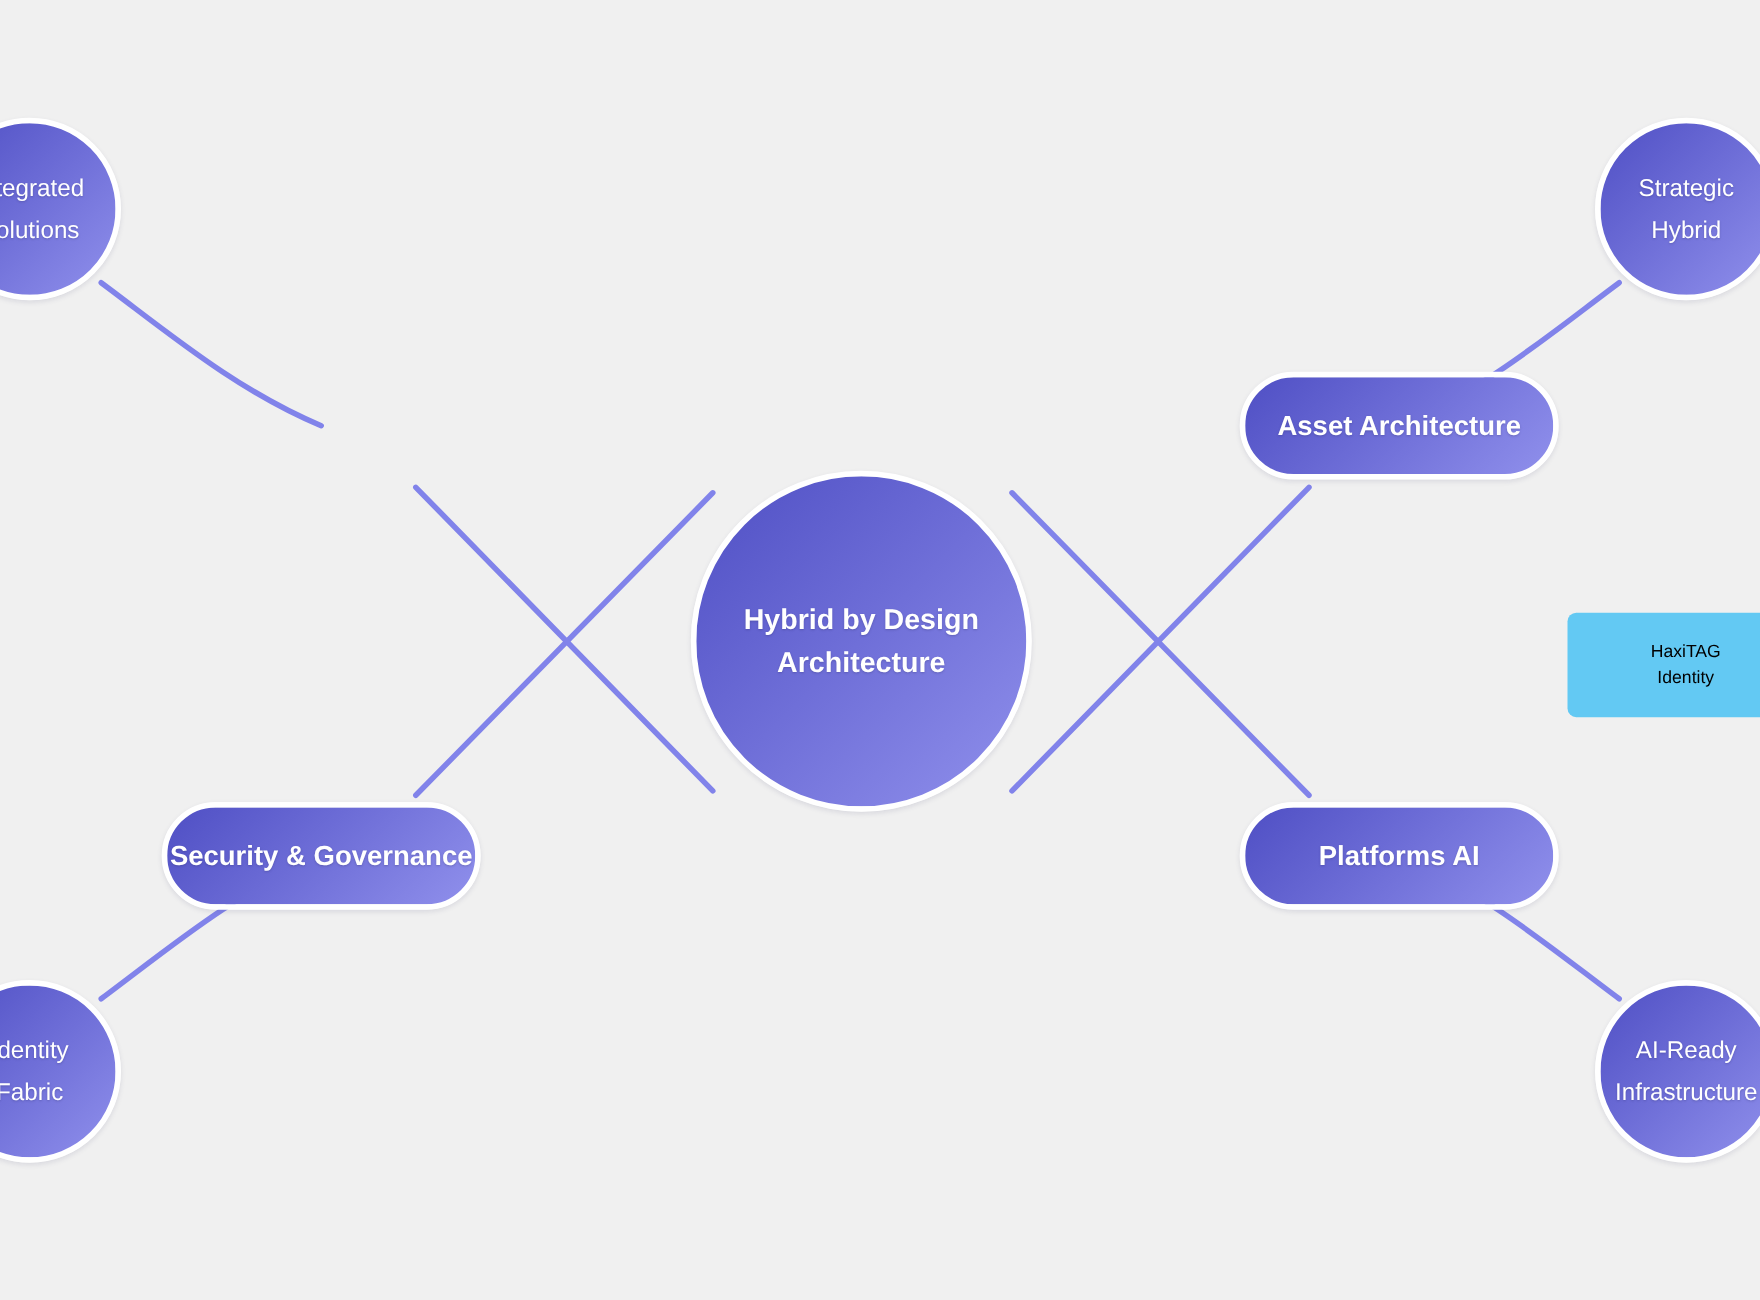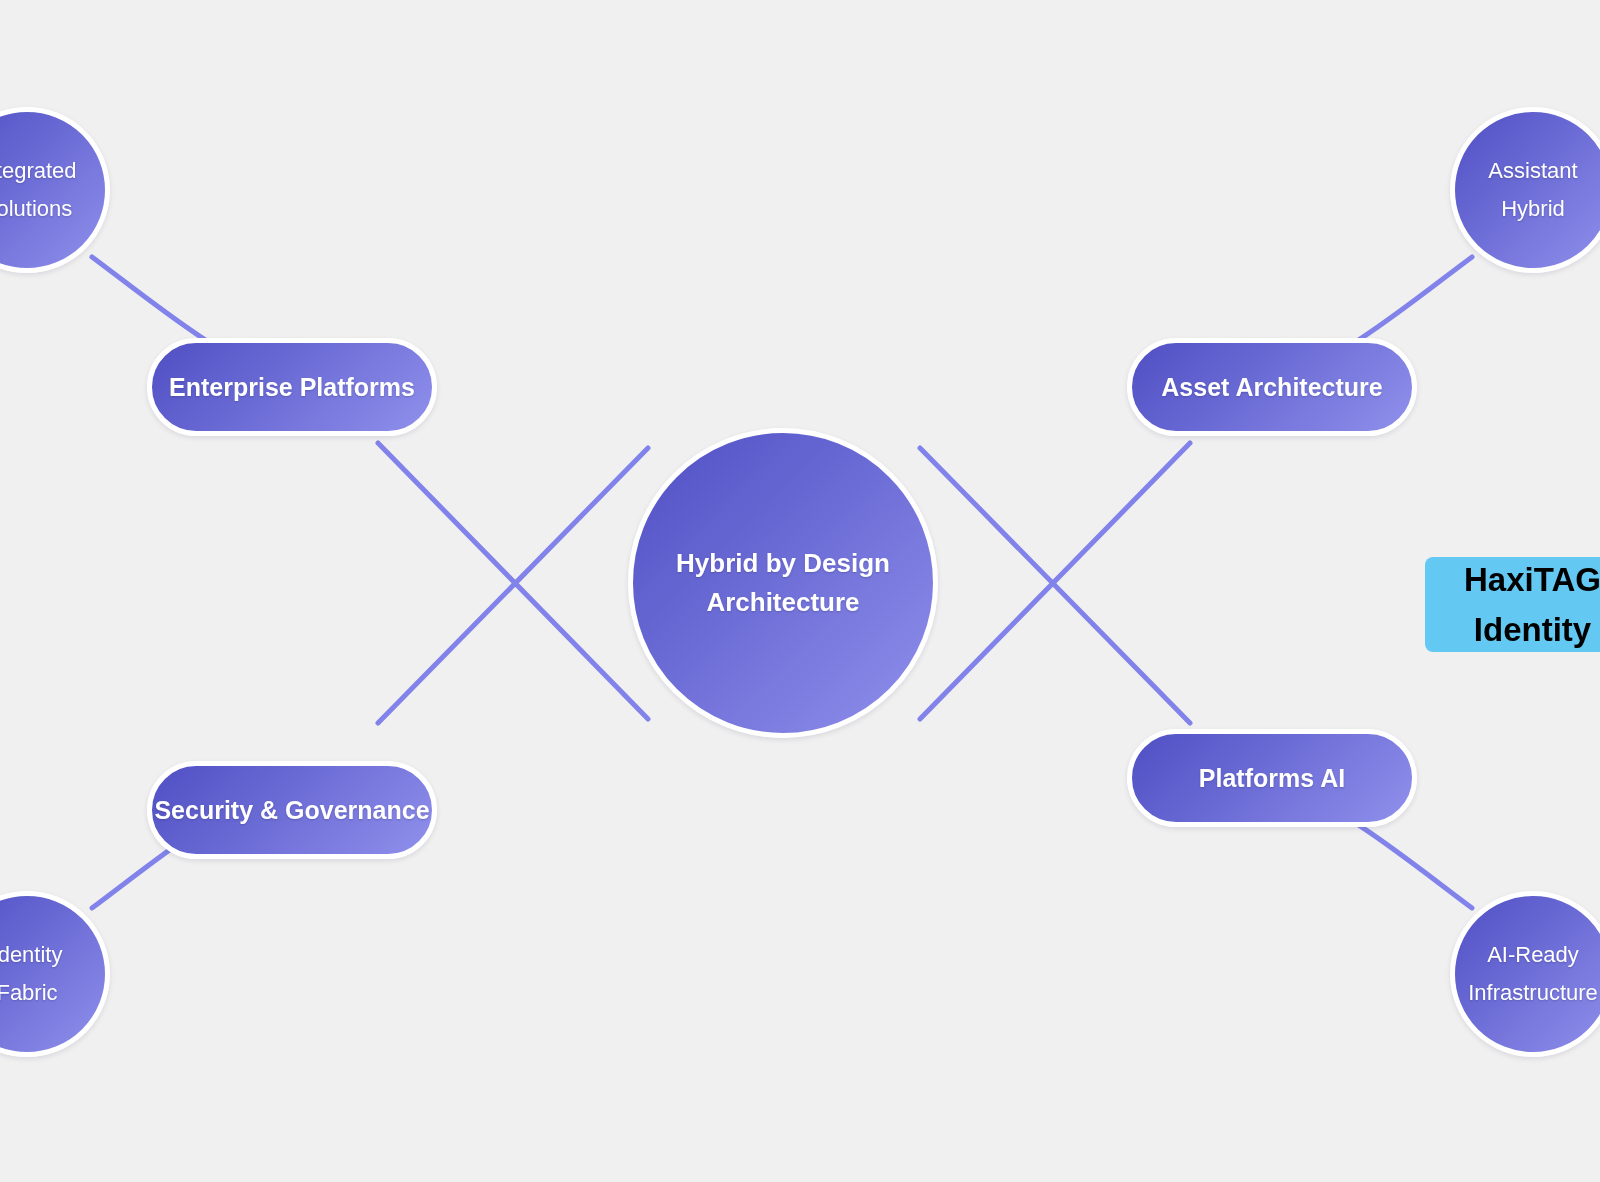--- a/index.html
+++ b/index.html
@@ -62,21 +62,21 @@
     height: 98px;
     border-radius: 49px;
     z-index: 5;
   }
   .branch .node-label {
     font-size: 25px;
     font-weight: bold;
   }
   #node-branch-enterprise-platforms { left: 147px; top: 338px; }
   #node-branch-tech-architecture    { left: 1127px; top: 338px; }
-  #node-branch-security-governance  { left: 147px; top: 729px; margin-top: 32px; }
+  #node-branch-security-governance  { left: 147px; top: 729px; }
   #node-branch-generative-ai        { left: 1127px; top: 729px; }
 
   
   .leaf {
     width: 166px;
     height: 166px;
     border-radius: 50%;
     z-index: 4;
   }
   .leaf .node-label {
@@ -99,22 +99,22 @@
     border-radius: 8px;
     background: #63c9f3;
     color: #000000;
     display: flex;
     align-items: center;
     justify-content: center;
     text-align: center;
     z-index: 9;
   }
   #watermark-badge .node-label {
-    font-size: 33px;
-    font-weight: bold;
+    font-size: 16px;
+    font-weight: normal;
     line-height: 1.5;
     color: #000000;
     text-shadow: none;
   }
 </style>
 </head>
 <body>
 
 <div id="canvas">
 
@@ -135,42 +135,39 @@
 
   <div class="node leaf" id="node-leaf-integrated-solutions">
     <span>
       <span class="node-label">Integrated</span>
       <span class="node-label">Solutions</span>
     </span>
   </div>
 
   <div class="node leaf" id="node-leaf-strategic-asset">
     <span>
-      <span class="node-label">Assistant</span>
+      <span class="node-label">Strategic</span>
       <span class="node-label">Hybrid</span>
     </span>
   </div>
 
   <div class="node leaf" id="node-leaf-identity-fabric">
     <span>
       <span class="node-label">Identity</span>
       <span class="node-label">Fabric</span>
     </span>
   </div>
 
   <div class="node leaf" id="node-leaf-ai-ready-infrastructure">
     <span>
       <span class="node-label">AI-Ready</span>
       <span class="node-label">Infrastructure</span>
     </span>
   </div>
 
-  <div class="node branch" id="node-branch-enterprise-platforms">
-    <span class="node-label">Enterprise Platforms</span>
-  </div>
 
   <div class="node branch" id="node-branch-tech-architecture">
     <span class="node-label">Asset Architecture</span>
   </div>
 
   <div class="node branch" id="node-branch-security-governance">
     <span class="node-label">Security &amp; Governance</span>
   </div>
 
   <div class="node branch" id="node-branch-generative-ai">

